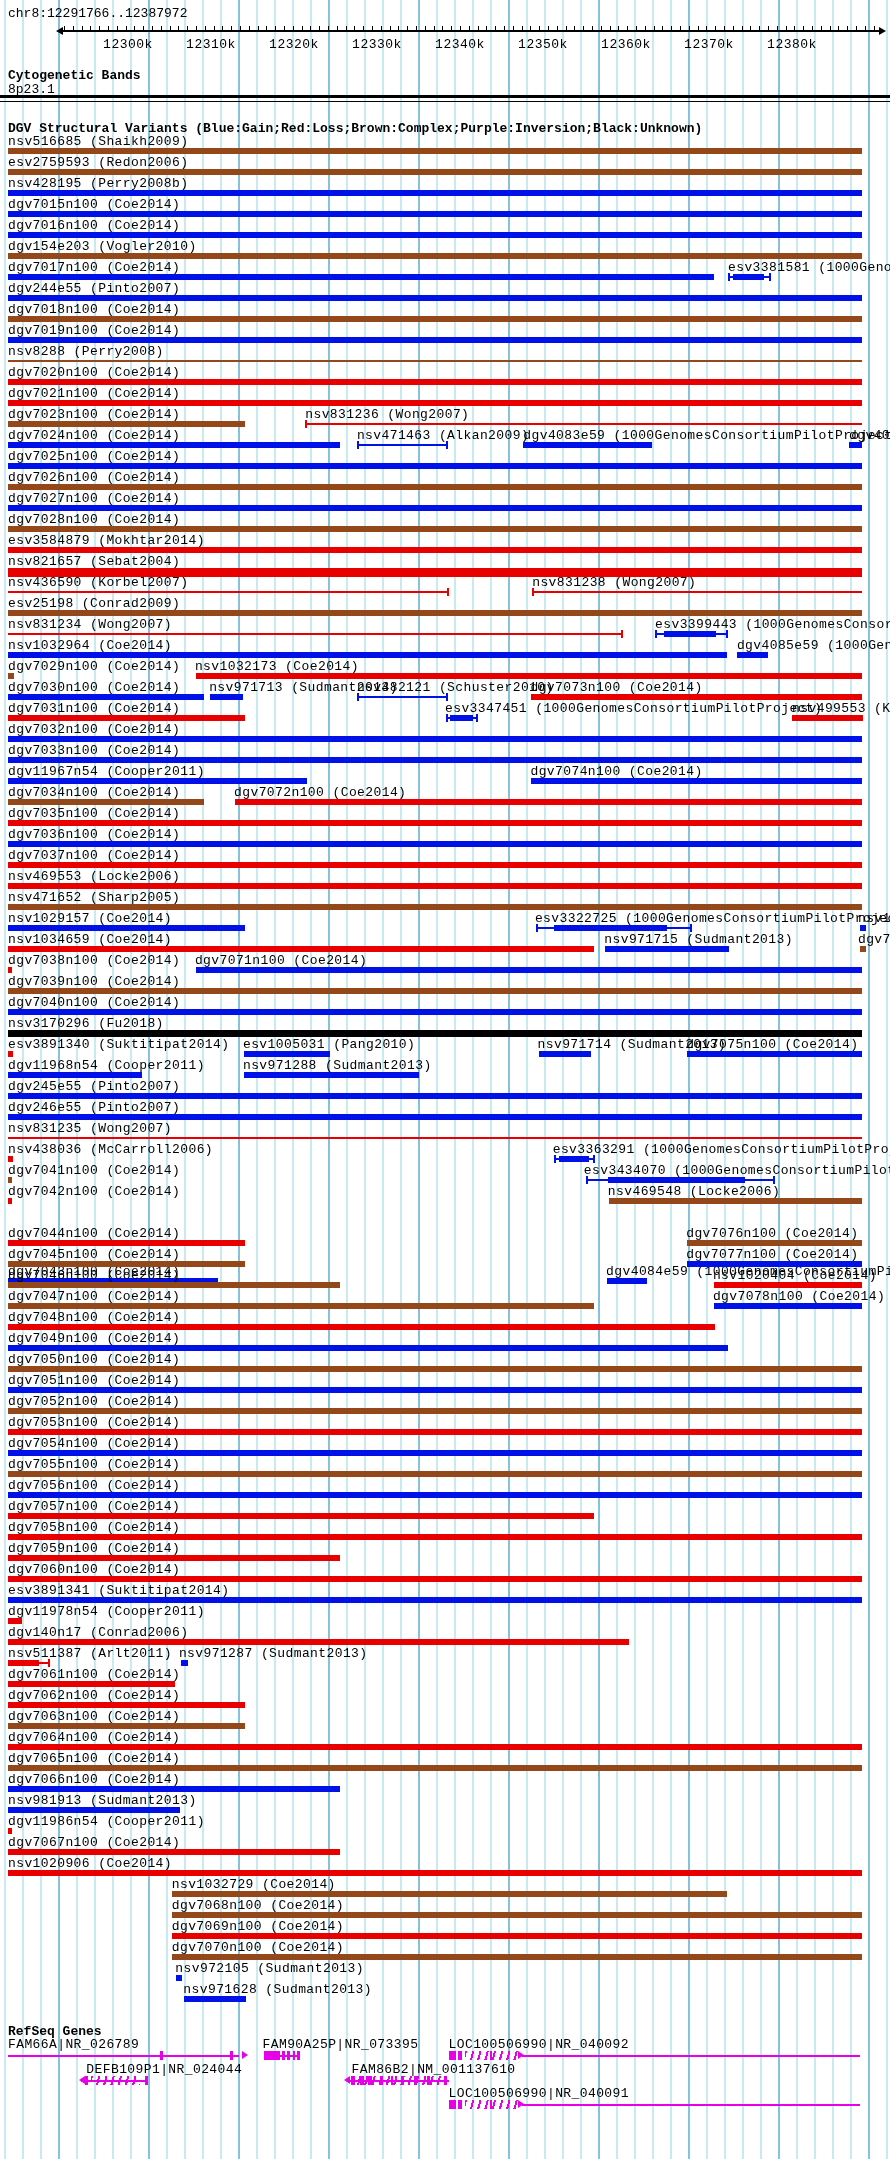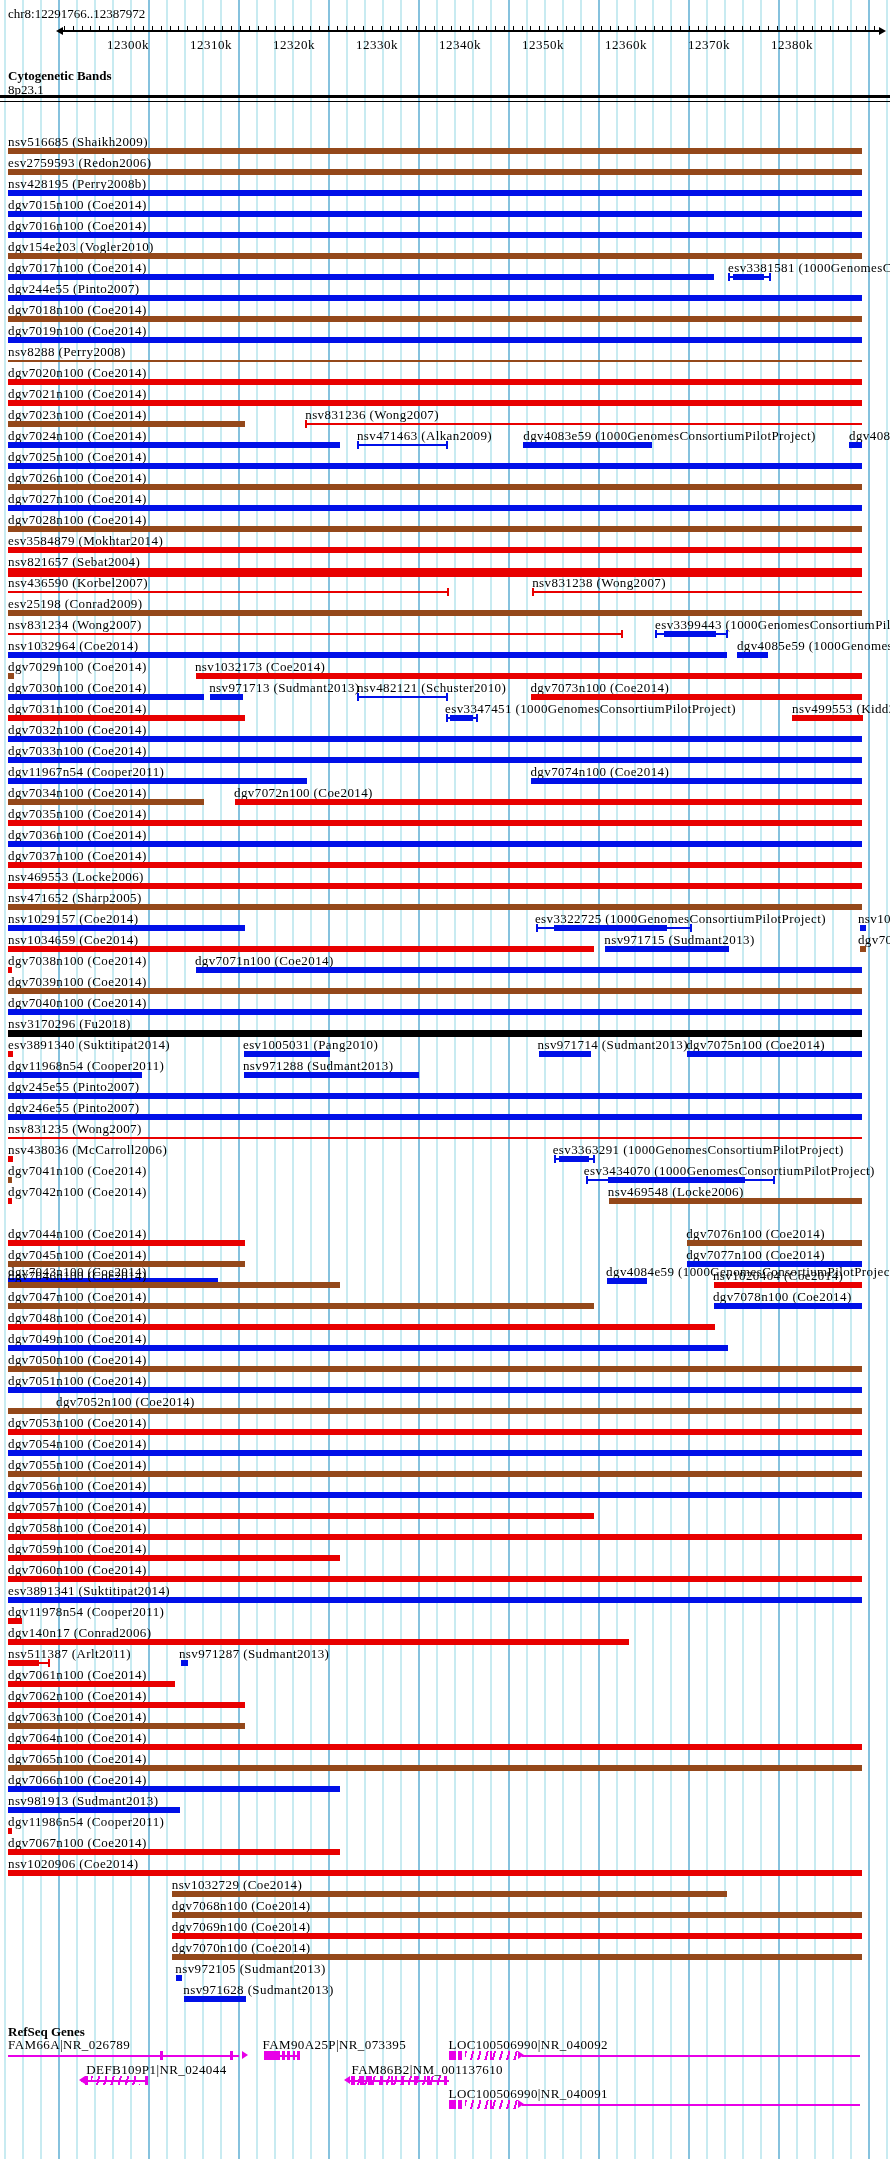--- a/index.html
+++ b/index.html
@@ -1,18 +1,18 @@
 <!DOCTYPE html>
 <html><head>
 <meta charset="utf-8">
 <style>
   html,body{margin:0;padding:0;background:#ffffff;}
   .canvas{
     position:relative;width:890px;height:2159px;overflow:hidden;
-    font-family:Liberation Serif, serif;
+    font-family:Liberation Mono, monospace;
     font-size:13px;color:#000;background:#ffffff;
     background-image:
       repeating-linear-gradient(90deg, rgba(80,160,205,0.55) 0 2px, transparent 2px 90px),
       repeating-linear-gradient(90deg, #c8ebf1 0 2px, transparent 2px 18px);
     background-position:58px 0,4px 0;
   }
   .abs{position:absolute;white-space:nowrap;}
   .bold{font-weight:bold;}
   .hline{position:absolute;background:#000;}
   .ruler-line{position:absolute;height:2px;background:#000;}
@@ -137,20 +137,21 @@
       <div class="rlab" style="left: 709px; top: 37px;">12370k</div>
       <div class="rlab" style="left: 792px; top: 37px;">12380k</div>
     </div>
 
   <div class="abs bold" style="left:8px;top:68px;">Cytogenetic Bands</div>
   <div class="abs" style="left:8px;top:82px;">8p23.1</div>
 
   <div class="hline" style="left:0;top:95px;width:890px;height:3px;"></div>
   <div class="hline" style="left:0;top:101px;width:890px;height:1px;"></div>
 
+  <div class="abs bold" style="left:8px;top:121px;">DGV Structural Variants (Blue:Gain;Red:Loss;Brown:Complex;Purple:Inversion;Black:Unknown)</div>
 
   <div>
       <div class="dgv-row" style="top: 135px;">
         <div class="vlab" style="left: 0.9%;">nsv516685 (Shaikh2009)</div>
         <div class="seg" style="left: 0.9%; width: 96%; top: 13px; height: 6px; background: rgb(148, 72, 26);"></div>
       </div>
       <div class="dgv-row" style="top: 156px;">
         <div class="vlab" style="left: 0.9%;">esv2759593 (Redon2006)</div>
         <div class="seg" style="left: 0.9%; width: 96%; top: 13px; height: 6px; background: rgb(148, 72, 26);"></div>
       </div>
@@ -472,21 +473,21 @@
       </div>
       <div class="dgv-row" style="top: 1353px;">
         <div class="vlab" style="left: 0.9%;">dgv7050n100 (Coe2014)</div>
         <div class="seg" style="left: 0.9%; width: 96%; top: 13px; height: 6px; background: rgb(148, 72, 26);"></div>
       </div>
       <div class="dgv-row" style="top: 1374px;">
         <div class="vlab" style="left: 0.9%;">dgv7051n100 (Coe2014)</div>
         <div class="seg" style="left: 0.9%; width: 96%; top: 13px; height: 6px; background: rgb(0, 16, 232);"></div>
       </div>
       <div class="dgv-row" style="top: 1395px;">
-        <div class="vlab" style="left: 0.9%; margin-left: 48px;">dgv7052n100 (Coe2014)</div>
+        <div class="vlab" style="left: 0.9%;">dgv7052n100 (Coe2014)</div>
         <div class="seg" style="left: 0.9%; width: 96%; top: 13px; height: 6px; background: rgb(148, 72, 26);"></div>
       </div>
       <div class="dgv-row" style="top: 1416px;">
         <div class="vlab" style="left: 0.9%; text-align: center;">dgv7053n100 (Coe2014)</div>
         <div class="seg" style="left: 0.9%; width: 96%; top: 13px; height: 6px; background: rgb(232, 0, 0);"></div>
       </div>
       <div class="dgv-row" style="top: 1437px;">
         <div class="vlab" style="left: 0.9%;">dgv7054n100 (Coe2014)</div>
         <div class="seg" style="left: 0.9%; width: 96%; top: 13px; height: 6px; background: rgb(0, 16, 232);"></div>
       </div>

